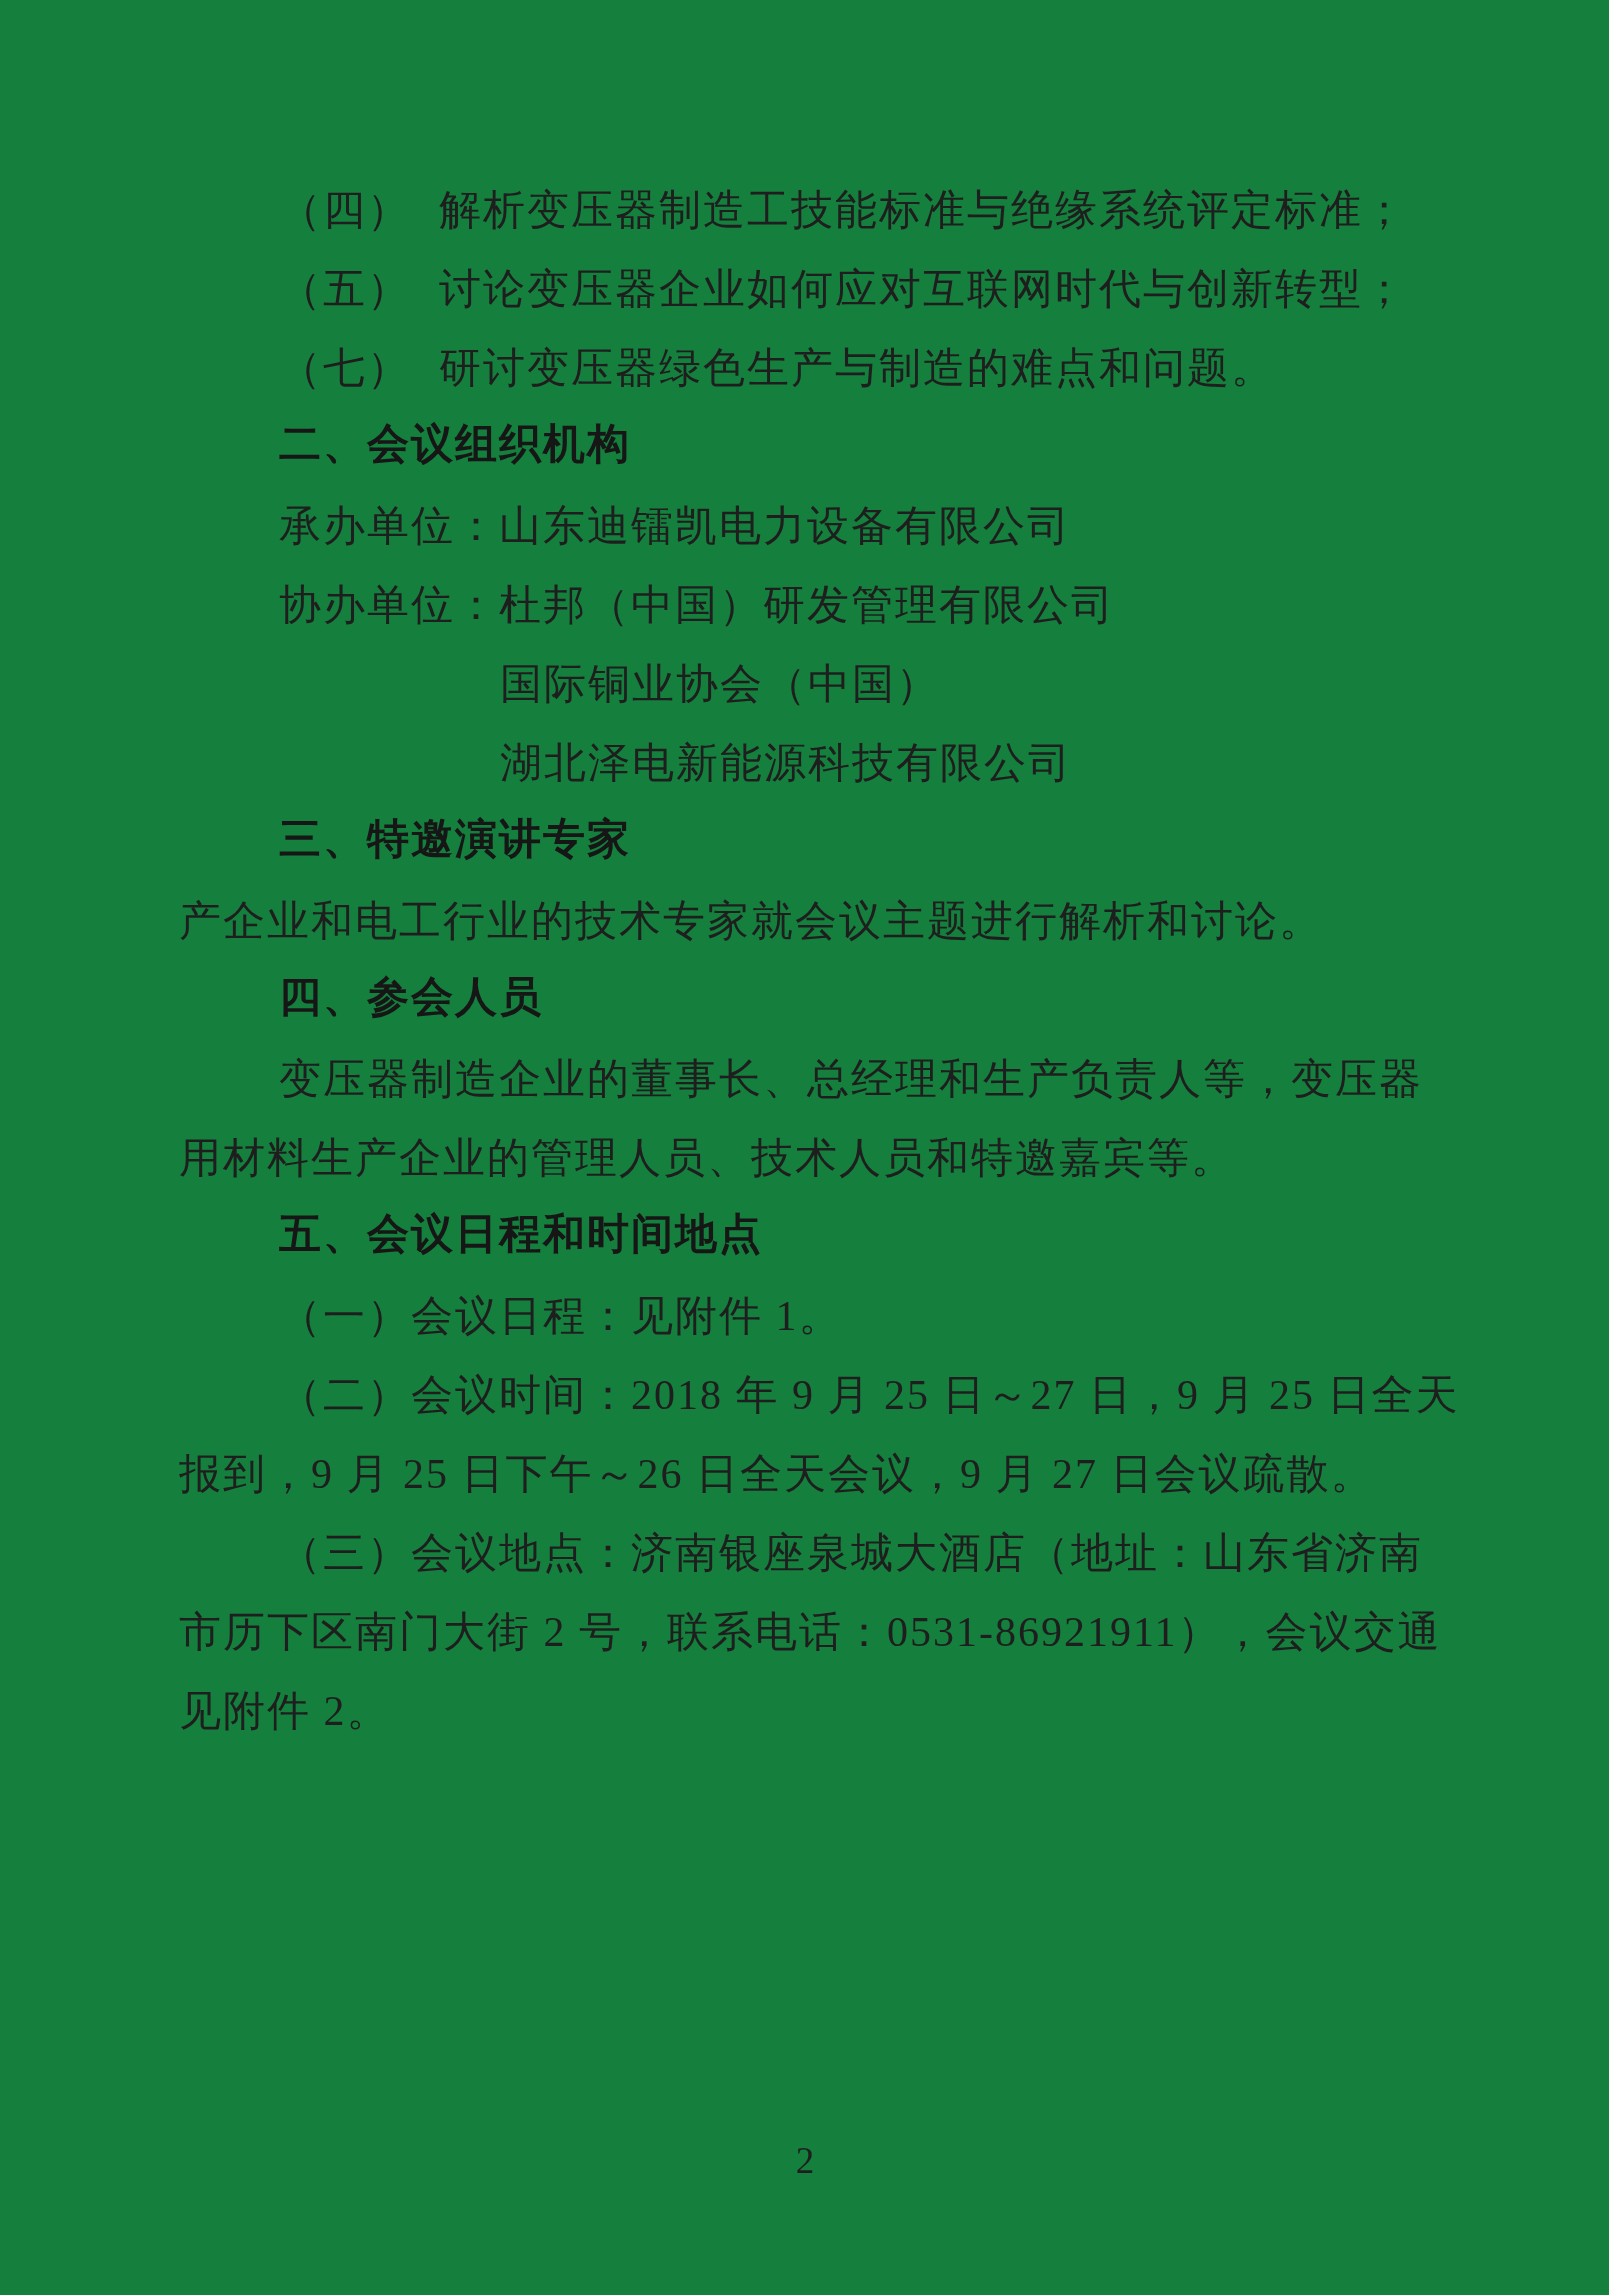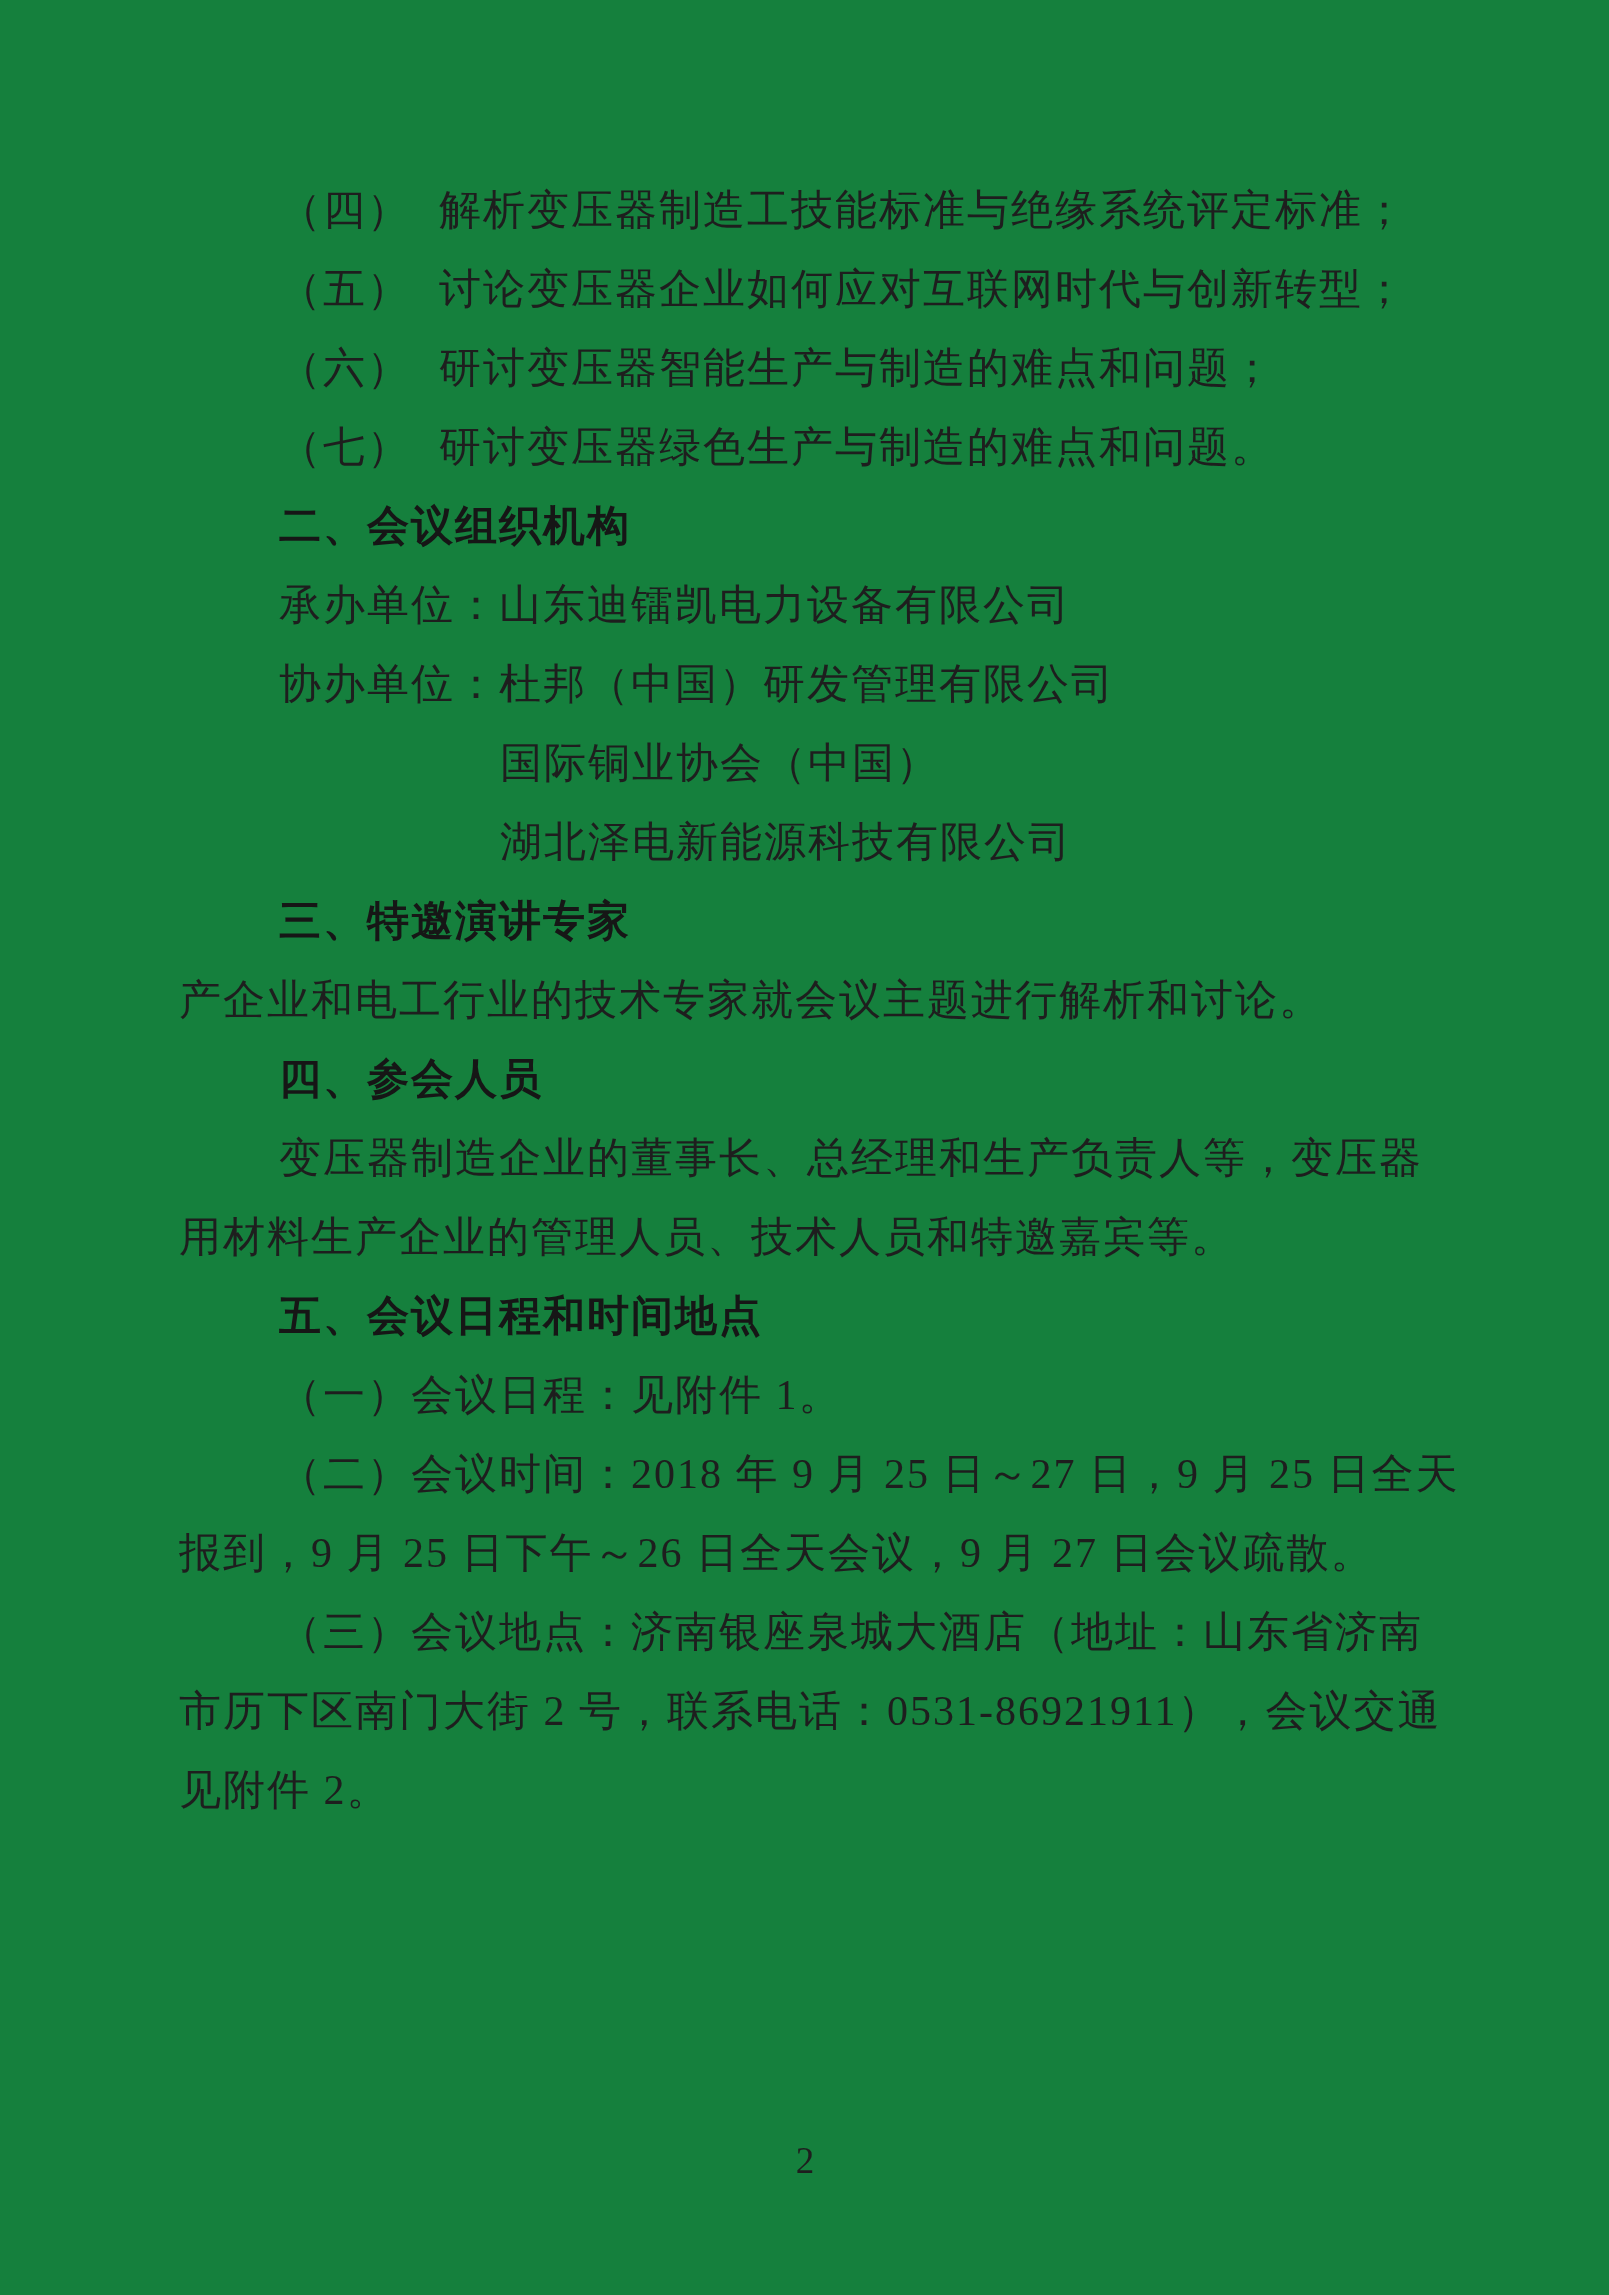--- a/index.html
+++ b/index.html
@@ -28,21 +28,21 @@
     letter-spacing: 2px;
     white-space: nowrap;
     font-family: "Liberation Serif", "DejaVu Serif", serif;
     color: #1e1e1e;
   }
 
   .ind  { padding-left: 100px; }   
   .ind2 { padding-left: 321px; }   
 
   .heading {
-    font-family: Liberation Serif, serif;
+    font-family: Liberation Mono, monospace;
     font-weight: 700;
     color: #161616;
   }
 
   .num { display: inline-block; margin-right: 28px; }
 
   .page-num {
     position: absolute;
     top: 2121px;
     left: 0;
@@ -56,21 +56,20 @@
   }
 </style>
 </head>
 <body>
 
 <div class="page">
   <div class="content">
 
     <div class="line ind"><span class="num">（四）</span><span>解析变压器制造工技能标准与绝缘系统评定标准；</span></div>
     <div class="line ind"><span class="num">（五）</span><span>讨论变压器企业如何应对互联网时代与创新转型；</span></div>
-    <div class="line ind"><span class="num">（六）</span><span>研讨变压器智能生产与制造的难点和问题；</span></div>
     <div class="line ind"><span class="num">（七）</span><span>研讨变压器绿色生产与制造的难点和问题。</span></div>
 
     <div class="line ind heading">二、会议组织机构</div>
 
     <div class="line ind">承办单位：山东迪镭凯电力设备有限公司</div>
     <div class="line ind">协办单位：杜邦（中国）研发管理有限公司</div>
     <div class="line ind2">国际铜业协会（中国）</div>
     <div class="line ind2">湖北泽电新能源科技有限公司</div>
 
     <div class="line ind heading">三、特邀演讲专家</div>

